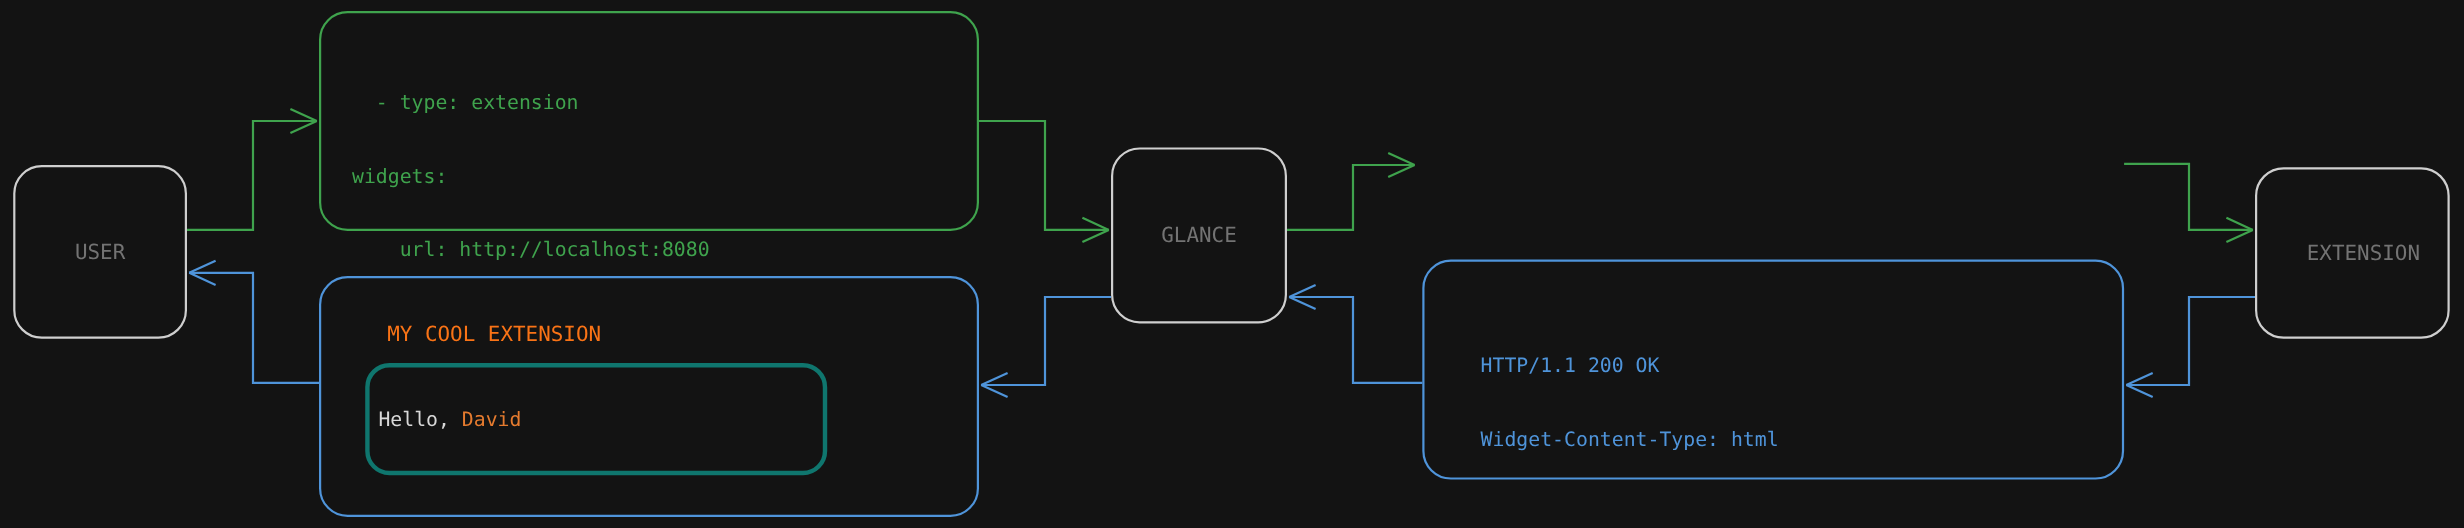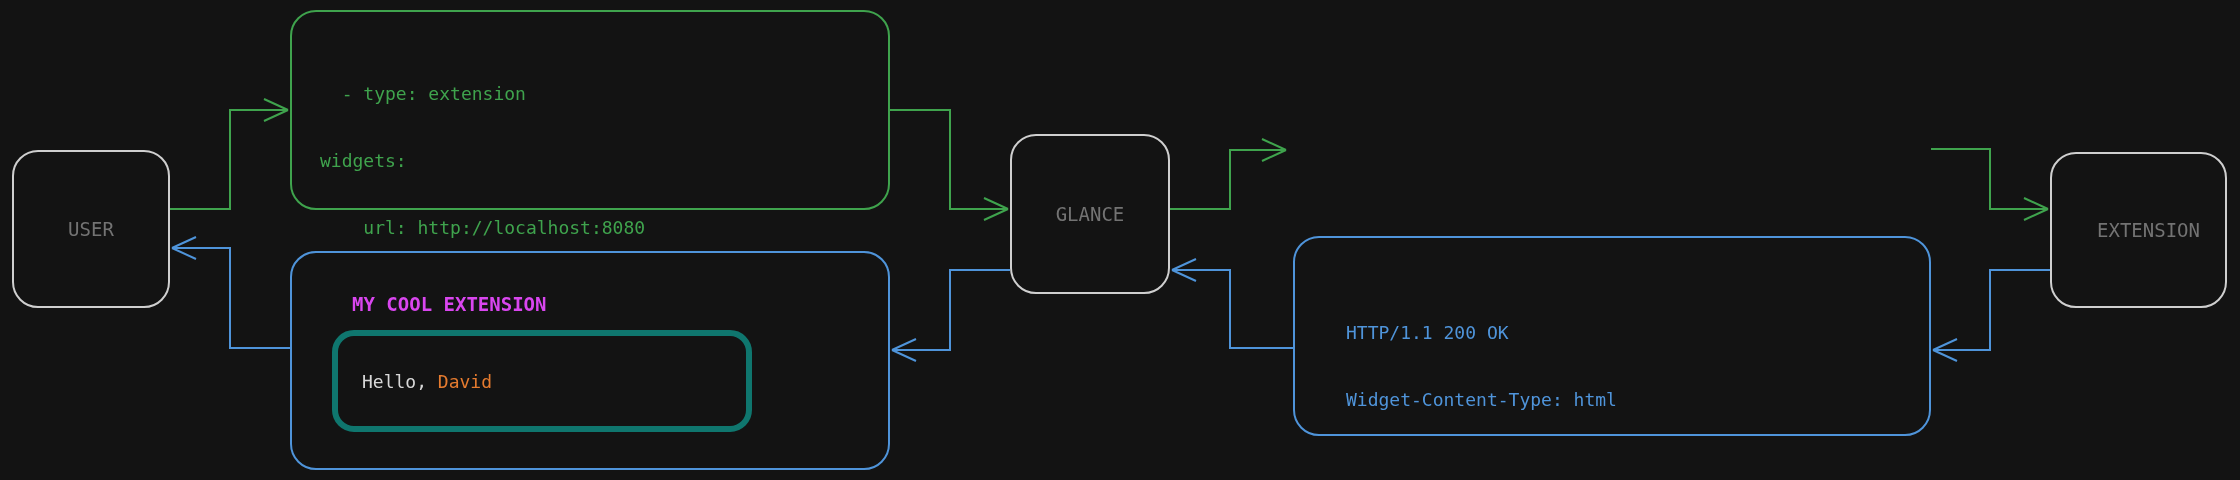--- a/index.html
+++ b/index.html
@@ -73,34 +73,33 @@
   .request-text {
     font-size: 18px;
     white-space: pre;
   }
 
   .widget-title {
     position: absolute;
     left: 60px; top: 39px;
     height: 25px; line-height: 25px;
     font-size: 19px;
-    color: #d946ef;
+    color: #f97316;
     white-space: pre;
-    font-weight: bold;
   }
   .widget-render {
     position: absolute;
     left: 40px; top: 77px;
     width: 420px; height: 102px;
-    border: 6px solid #0f766e;
+    border: 4px solid #0f766e;
     border-radius: 22px;
     box-sizing: border-box;
     display: flex;
     align-items: center;
-    padding-left: 24px;
+    padding-left: 8px;
   }
   .greeting {
     font-size: 18px;
     white-space: pre;
     color: #d8d8d8;
   }
   .greeting .name { color: #e57b2f; }
 </style>
 </head>
 <body>

